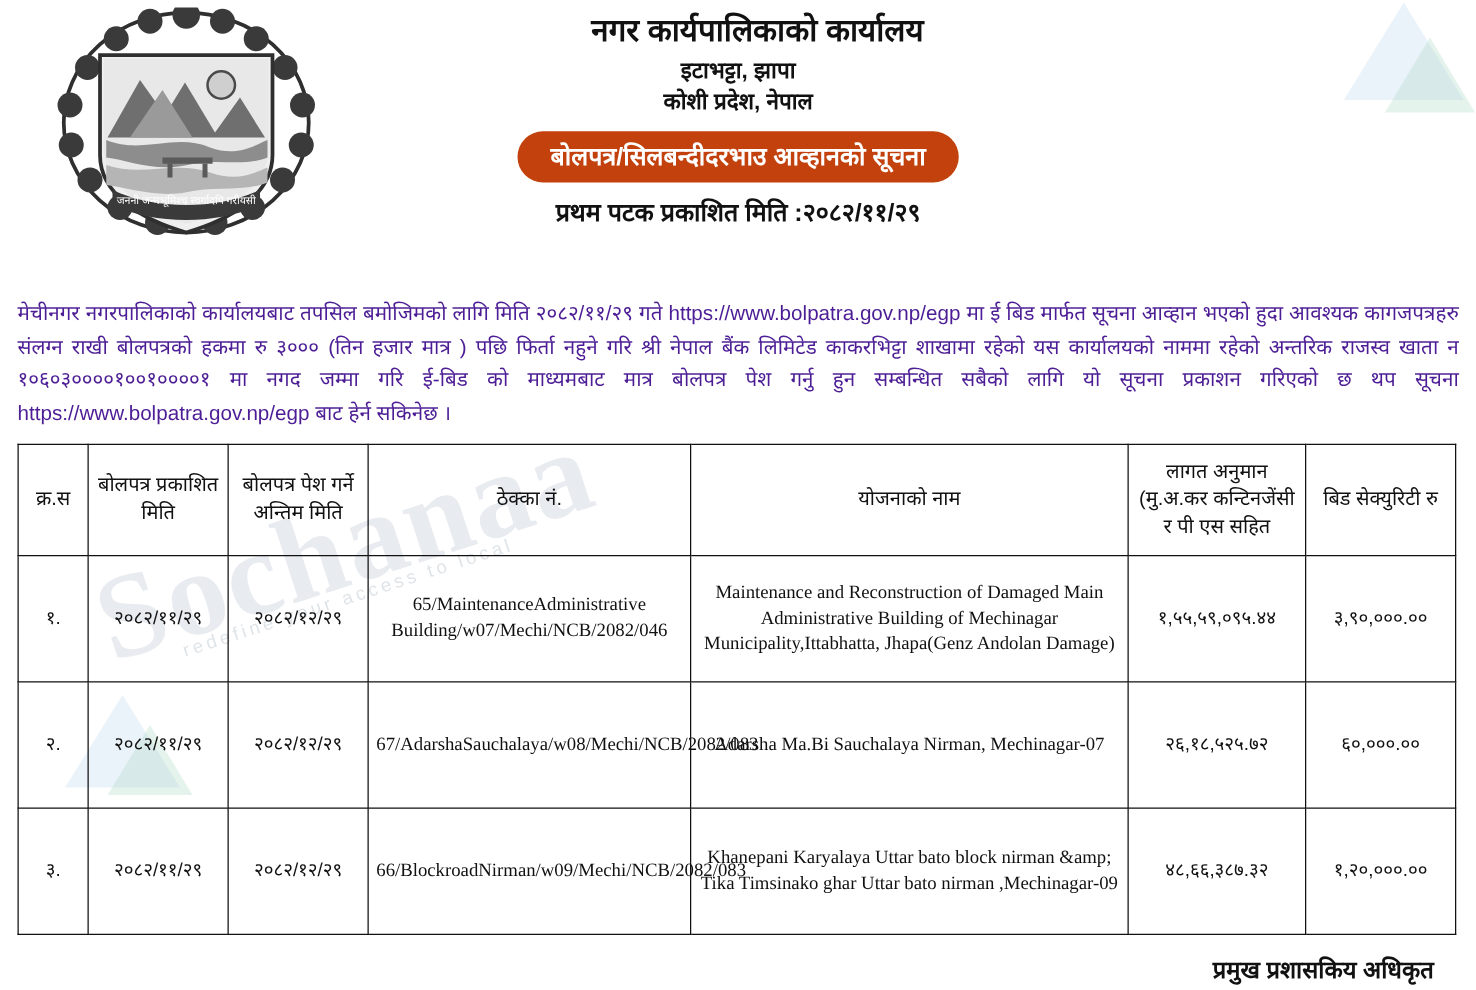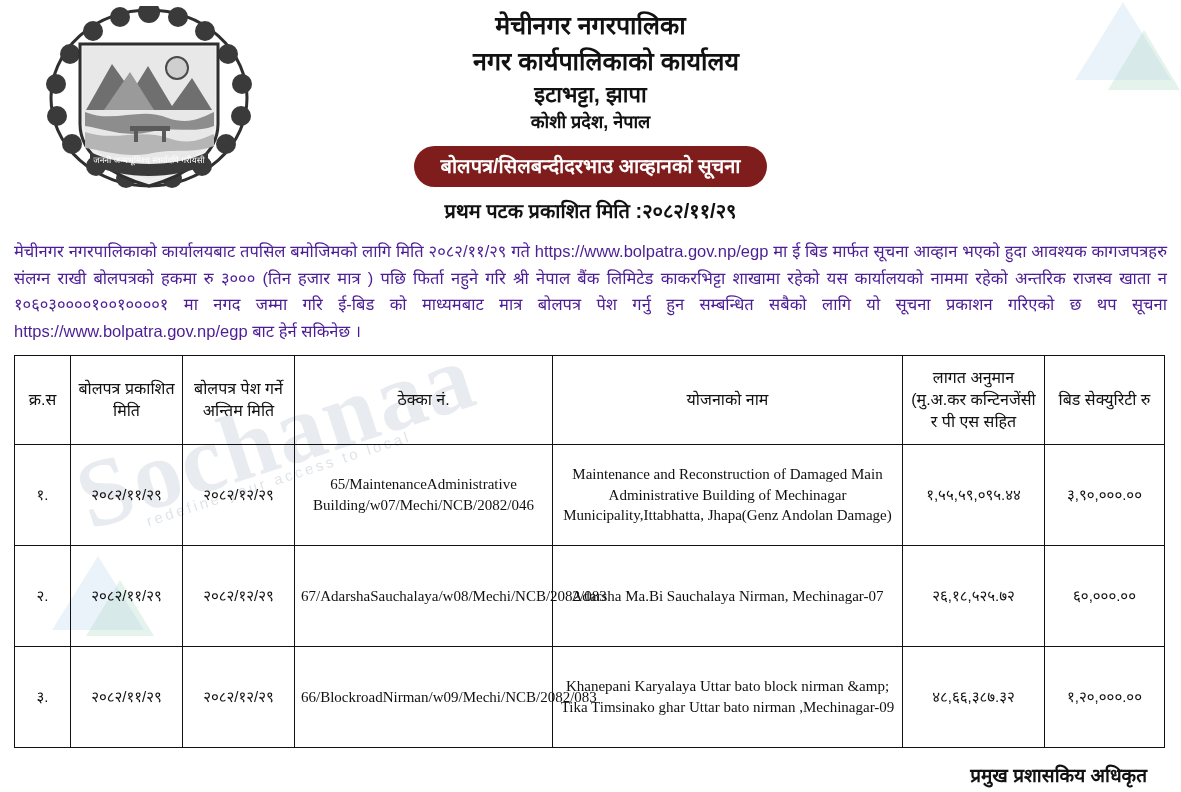--- a/index.html
+++ b/index.html
@@ -97,27 +97,27 @@
     padding-top: 8px;
   }
   .head-lines .ln {
     font-family: "Liberation Sans", sans-serif;
     font-weight: bold;
     color: #111;
     line-height: 1.42;
   }
   .ln1 { font-size: 25px; }
   .ln2 { font-size: 25px; margin-left: 31px; }
-  .ln3 { font-size: 22px; }
+  .ln3 { font-size: 18px; }
   .ln4 { font-size: 18px; }
   .pill {
     display: inline-block;
     margin-top: 10px;
     padding: 6px 26px 8px 26px;
-    background: #7f1d1d;
+    background: #c2410c;
     color: #fff;
     border-radius: 22px;
     font-family: "Liberation Sans", sans-serif;
     font-weight: bold;
     font-size: 20px;
   }
   .pubdate {
     margin-top: 10px;
     font-family: Liberation Sans, sans-serif;
     font-weight: bold;
@@ -244,21 +244,20 @@
 
         <rect x="86" y="120" width="40" height="5" fill="#5a5a5a"></rect>
         <rect x="90" y="125" width="4" height="11" fill="#5a5a5a"></rect>
         <rect x="118" y="125" width="4" height="11" fill="#5a5a5a"></rect>
 
         <path d="M46 146 C80 162 130 162 164 146 L164 158 C130 174 80 174 46 158 Z" fill="#3a3a3a"></path>
         <text x="105" y="157" text-anchor="middle" font-family="Liberation Sans, sans-serif" font-size="8.5" fill="#ffffff">जननी जन्मभूमिश्च स्वर्गादपि गरीयसी</text>
       </svg>
 
       <div class="head-lines">
-        <div class="ln ln1">मेचीनगर नगरपालिका</div>
         <div class="ln ln2">नगर कार्यपालिकाको कार्यालय</div>
         <div class="ln ln3">इटाभट्टा, झापा</div>
         <div class="ln ln4">कोशी प्रदेश, नेपाल</div>
         <div class="pill">बोलपत्र/सिलबन्दीदरभाउ आव्हानको सूचना</div>
         <div class="pubdate">प्रथम पटक प्रकाशित मिति :२०८२/११/२९</div>
       </div>
     </div>
 
     <div class="para">मेचीनगर नगरपालिकाको कार्यालयबाट तपसिल बमोजिमको लागि  मिति २०८२/११/२९ गते https://www.bolpatra.gov.np/egp मा  ई बिड मार्फत सूचना आव्हान भएको हुदा आवश्यक कागजपत्रहरु संलग्न राखी बोलपत्रको हकमा रु ३००० (तिन  हजार मात्र ) पछि फिर्ता नहुने गरि श्री नेपाल बैंक लिमिटेड काकरभिट्टा शाखामा रहेको यस कार्यालयको नाममा रहेको अन्तरिक राजस्व खाता न १०६०३००००१००१००००१ मा नगद जम्मा गरि ई-बिड को माध्यमबाट मात्र बोलपत्र पेश गर्नु हुन सम्बन्धित सबैको लागि यो सूचना प्रकाशन गरिएको छ थप सूचना https://www.bolpatra.gov.np/egp बाट हेर्न सकिनेछ ।</div>
 

